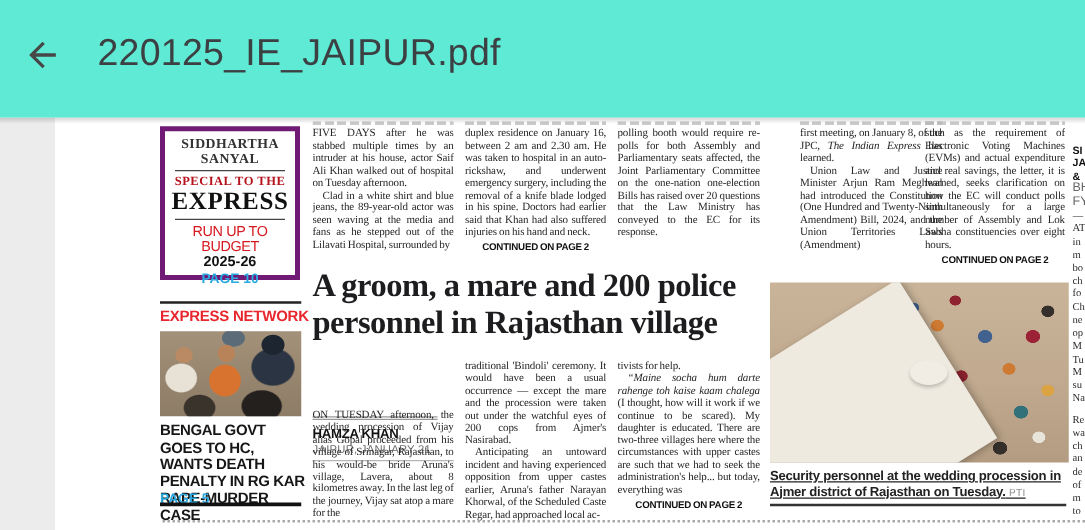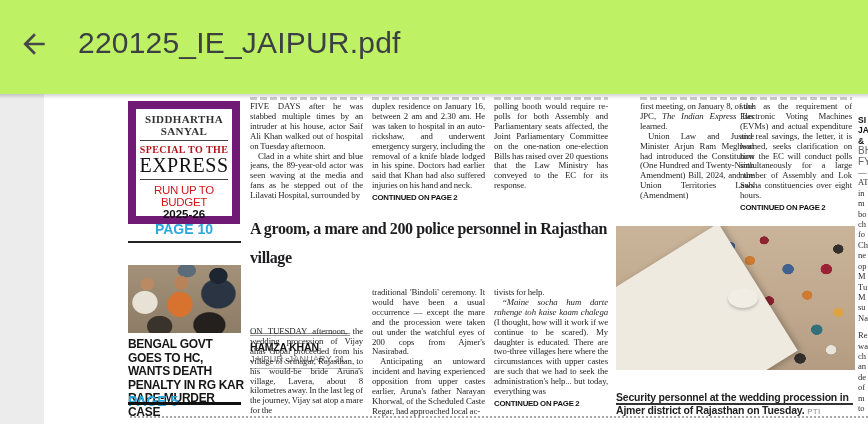--- a/index.html
+++ b/index.html
@@ -1,56 +1,56 @@
 <!DOCTYPE html>
 <html><head>
 <meta charset="utf-8">
 <style>
   html,body{margin:0;padding:0;background:#fff;}
   .screen{position:relative;width:868px;height:424px;overflow:hidden;background:#fff;
           font-family:"Liberation Sans",sans-serif;}
 
   
-  .topbar{position:absolute;left:0;top:0;width:868px;height:94px;background:#bef264;z-index:5;}
+  .topbar{position:absolute;left:0;top:0;width:868px;height:94px;background:#5eead4;z-index:5;}
   .back-btn{position:absolute;left:12px;top:24px;width:44px;height:44px;display:flex;
             align-items:center;justify-content:center;cursor:pointer;}
   .doc-title{position:absolute;left:78px;top:26px;font-size:30px;color:#3d4043;
              letter-spacing:.2px;white-space:nowrap;}
 
   
   .pdf-area{position:absolute;left:0;top:94px;width:868px;height:330px;background:#ececec;}
   .top-shadow{position:absolute;left:0;top:0;width:100%;height:5px;
               background:linear-gradient(180deg,rgba(0,0,0,.16),rgba(0,0,0,0));z-index:4;pointer-events:none;}
   .page{position:absolute;left:44px;top:0;width:824px;height:330px;background:#fff;overflow:hidden;}
 
   
   .np{font-family:"Liberation Serif",serif;font-size:8.8px;line-height:9.9px;text-align:justify;
       color:#262626;letter-spacing:-.1px;word-spacing:-.4px;}
   .np p{margin:0;}
   .np p.ind{text-indent:8px;}
   .it{font-style:italic;}
   .cutbar{height:3px;margin-bottom:2px;
           background:repeating-linear-gradient(90deg,#b9b9b9 0 7px,transparent 7px 10px);opacity:.75;}
   .cont{font-family:"Liberation Sans",sans-serif;font-weight:bold;font-size:7.8px;color:#111;
-        letter-spacing:-.2px;margin-top:2px;}
+        text-align:center;letter-spacing:-.2px;margin-top:2px;}
   .abs{position:absolute;}
 
   
-  .special-box{left:84px;top:7px;width:112px;height:123px;border:8px solid #701a75;
+  .special-box{left:84px;top:7px;width:112px;height:123px;border:4px solid #701a75;
                box-sizing:border-box;text-align:center;padding-top:4px;}
   .sb-author{font-family:"Liberation Serif",serif;font-weight:bold;font-size:11px;line-height:12px;
              color:#333;letter-spacing:.4px;}
   .sb-rule{width:88px;margin:3px auto 3px;border-top:1px solid #444;}
   .sb-kicker{font-family:"Liberation Serif",serif;font-weight:bold;font-size:10px;color:#b5121b;
              text-transform:uppercase;letter-spacing:.4px;}
-  .sb-masthead{font-family:"Liberation Serif",serif;font-weight:normal;font-size:20px;line-height:21px;
+  .sb-masthead{font-family:"Liberation Serif",serif;font-weight:bold;font-size:20px;line-height:21px;
                color:#111;letter-spacing:.5px;}
   .sb-series{font-weight:normal;font-size:11.5px;color:#d6181f;letter-spacing:-.3px;margin-top:4px;}
   .sb-years{font-weight:bold;font-size:11.5px;color:#111;}
-  .page-ref{font-weight:bold;font-size:14px;color:#29a9e0;margin-top:1px;}
+  .page-ref{font-weight:bold;font-size:11px;color:#29a9e0;margin-top:1px;}
   .net-rule{left:84px;top:147px;width:113px;border-top:2px solid #222;}
   .net-label{left:84px;top:152px;font-weight:bold;font-size:12px;color:#e8262d;letter-spacing:-.2px;}
   .photo1{left:84px;top:171px;width:113px;height:68px;
       background:
         radial-gradient(16px 14px at 80% 16%,#1d2530 0 55%,transparent 60%),
         radial-gradient(30px 26px at 80% 42%,#2b3442 0 55%,transparent 60%),
         radial-gradient(12px 11px at 17% 28%,#b98a63 0 55%,transparent 60%),
         radial-gradient(22px 20px at 15% 55%,#e8e2d6 0 55%,transparent 60%),
         radial-gradient(12px 12px at 47% 26%,#b9835a 0 55%,transparent 60%),
         radial-gradient(22px 22px at 46% 58%,#d7732f 0 55%,transparent 60%),
@@ -60,21 +60,21 @@
         linear-gradient(180deg,#a39179,#8d7c66);}
   .bengal{left:84px;top:244px;width:116px;font-weight:bold;font-size:12px;line-height:13.5px;
           color:#161616;letter-spacing:-.3px;}
   .page5{left:84px;top:298px;}
   .thick-rule{left:84px;top:308px;width:113px;border-top:3px solid #111;}
 
   
   .tcol{top:3px;width:113px;max-height:116px;overflow:hidden;}
   
   .headline{left:206px;top:120px;width:364px;font-family:"Liberation Serif",serif;font-weight:bold;
-            font-size:16px;line-height:29px;color:#1d1d20;letter-spacing:-.4px;}
+            font-size:26px;line-height:29px;color:#1d1d20;letter-spacing:-.4px;}
   .byline-block{left:206px;top:192px;width:113px;margin-top:47px;}
   .byline-bar{width:100px;height:3px;border-top:1px solid #999;border-bottom:1px solid #999;
               box-sizing:border-box;margin-bottom:5px;}
   .byline{font-weight:bold;font-size:10.5px;color:#111;letter-spacing:-.2px;}
   .dateline{font-size:9px;color:#6e6e6e;margin-top:1px;letter-spacing:.2px;}
   .byline-rule{width:113px;border-top:1px solid #b5b5b5;margin-top:4px;}
   .acol{width:113px;overflow:hidden;}
 
   
   .photo2{left:572px;top:132px;width:239px;height:144px;overflow:hidden;background:
@@ -89,22 +89,22 @@
         radial-gradient(8px 7px at 48% 14%,#41628e 0 55%,transparent 60%),
         radial-gradient(8px 7px at 62% 10%,#8e2430 0 55%,transparent 60%),
         radial-gradient(9px 8px at 93% 16%,#342f2b 0 55%,transparent 60%),
         radial-gradient(10px 9px at 77% 92%,#342f2b 0 55%,transparent 60%),
         radial-gradient(9px 8px at 90% 86%,#e9e4d9 0 55%,transparent 60%),
         linear-gradient(180deg,#c9b49a 0%,#c0a98e 55%,#b39c82 100%);}
   .tent{position:absolute;left:-40px;top:38px;width:190px;height:150px;background:#efeae0;
         transform:rotate(-32deg);border-left:7px solid #a52833;box-shadow:2px 2px 6px rgba(0,0,0,.25);}
   .horse{position:absolute;left:112px;top:62px;width:30px;height:20px;background:#f1ede4;
          border-radius:50%;box-shadow:0 2px 3px rgba(0,0,0,.2);}
-  .caption{left:572px;top:297px;width:240px;font-weight:bold;font-size:10.5px;line-height:12.5px;
-           color:#222;letter-spacing:-.2px;}
+  .caption{left:572px;top:281px;width:240px;font-weight:bold;font-size:10.5px;line-height:12.5px;
+           color:#222;letter-spacing:-.2px;text-decoration:underline;}
   .credit{font-weight:normal;font-size:8px;color:#8a8a8a;letter-spacing:.3px;}
   .cap-rule{left:572px;top:309px;width:237px;border-top:2px solid #333;}
   .dotted-rule{left:86px;top:322px;width:738px;border-top:2px dotted #a8a8a8;}
 
   
   .edge{left:814px;top:21px;width:10px;height:312px;overflow:hidden;white-space:nowrap;}
   .edge span{display:block;font-family:"Liberation Serif",serif;font-size:8.5px;line-height:10.4px;color:#2c2c2c;}
   .edge span:nth-child(-n+3){font-family:"Liberation Sans",sans-serif;font-weight:bold;color:#111;}
   .edge span:nth-child(4),.edge span:nth-child(5){font-family:"Liberation Sans",sans-serif;font-size:10px;color:#666;}
   .edge span:nth-child(21){margin-top:7px;}
@@ -135,20 +135,21 @@
         <div class="sb-rule"></div>
         <div class="sb-kicker">Special to the</div>
         <div class="sb-masthead">EXPRESS</div>
         <div class="sb-rule"></div>
         <div class="sb-series">RUN UP TO BUDGET</div>
         <div class="sb-years">2025-26</div>
         <div class="page-ref">PAGE 10</div>
       </div>
 
       <div class="abs net-rule"></div>
+      <div class="abs net-label">EXPRESS NETWORK</div>
       <div class="abs photo1"></div>
       <div class="abs bengal">BENGAL GOVT GOES TO HC, WANTS DEATH PENALTY IN RG KAR RAPE-MURDER CASE</div>
       <div class="abs page5 page-ref">PAGE 5</div>
       <div class="abs thick-rule"></div>
 
       <div class="abs np tcol" style="left:206px">
         <div class="cutbar"></div>
         <p>FIVE DAYS after he was stabbed multiple times by an intruder at his house, actor Saif Ali Khan walked out of hospital on Tuesday afternoon.</p>
         <p class="ind">Clad in a white shirt and blue jeans, the 89-year-old actor was seen waving at the media and fans as he stepped out of the Lilavati Hospital, surrounded by</p>
       </div>

